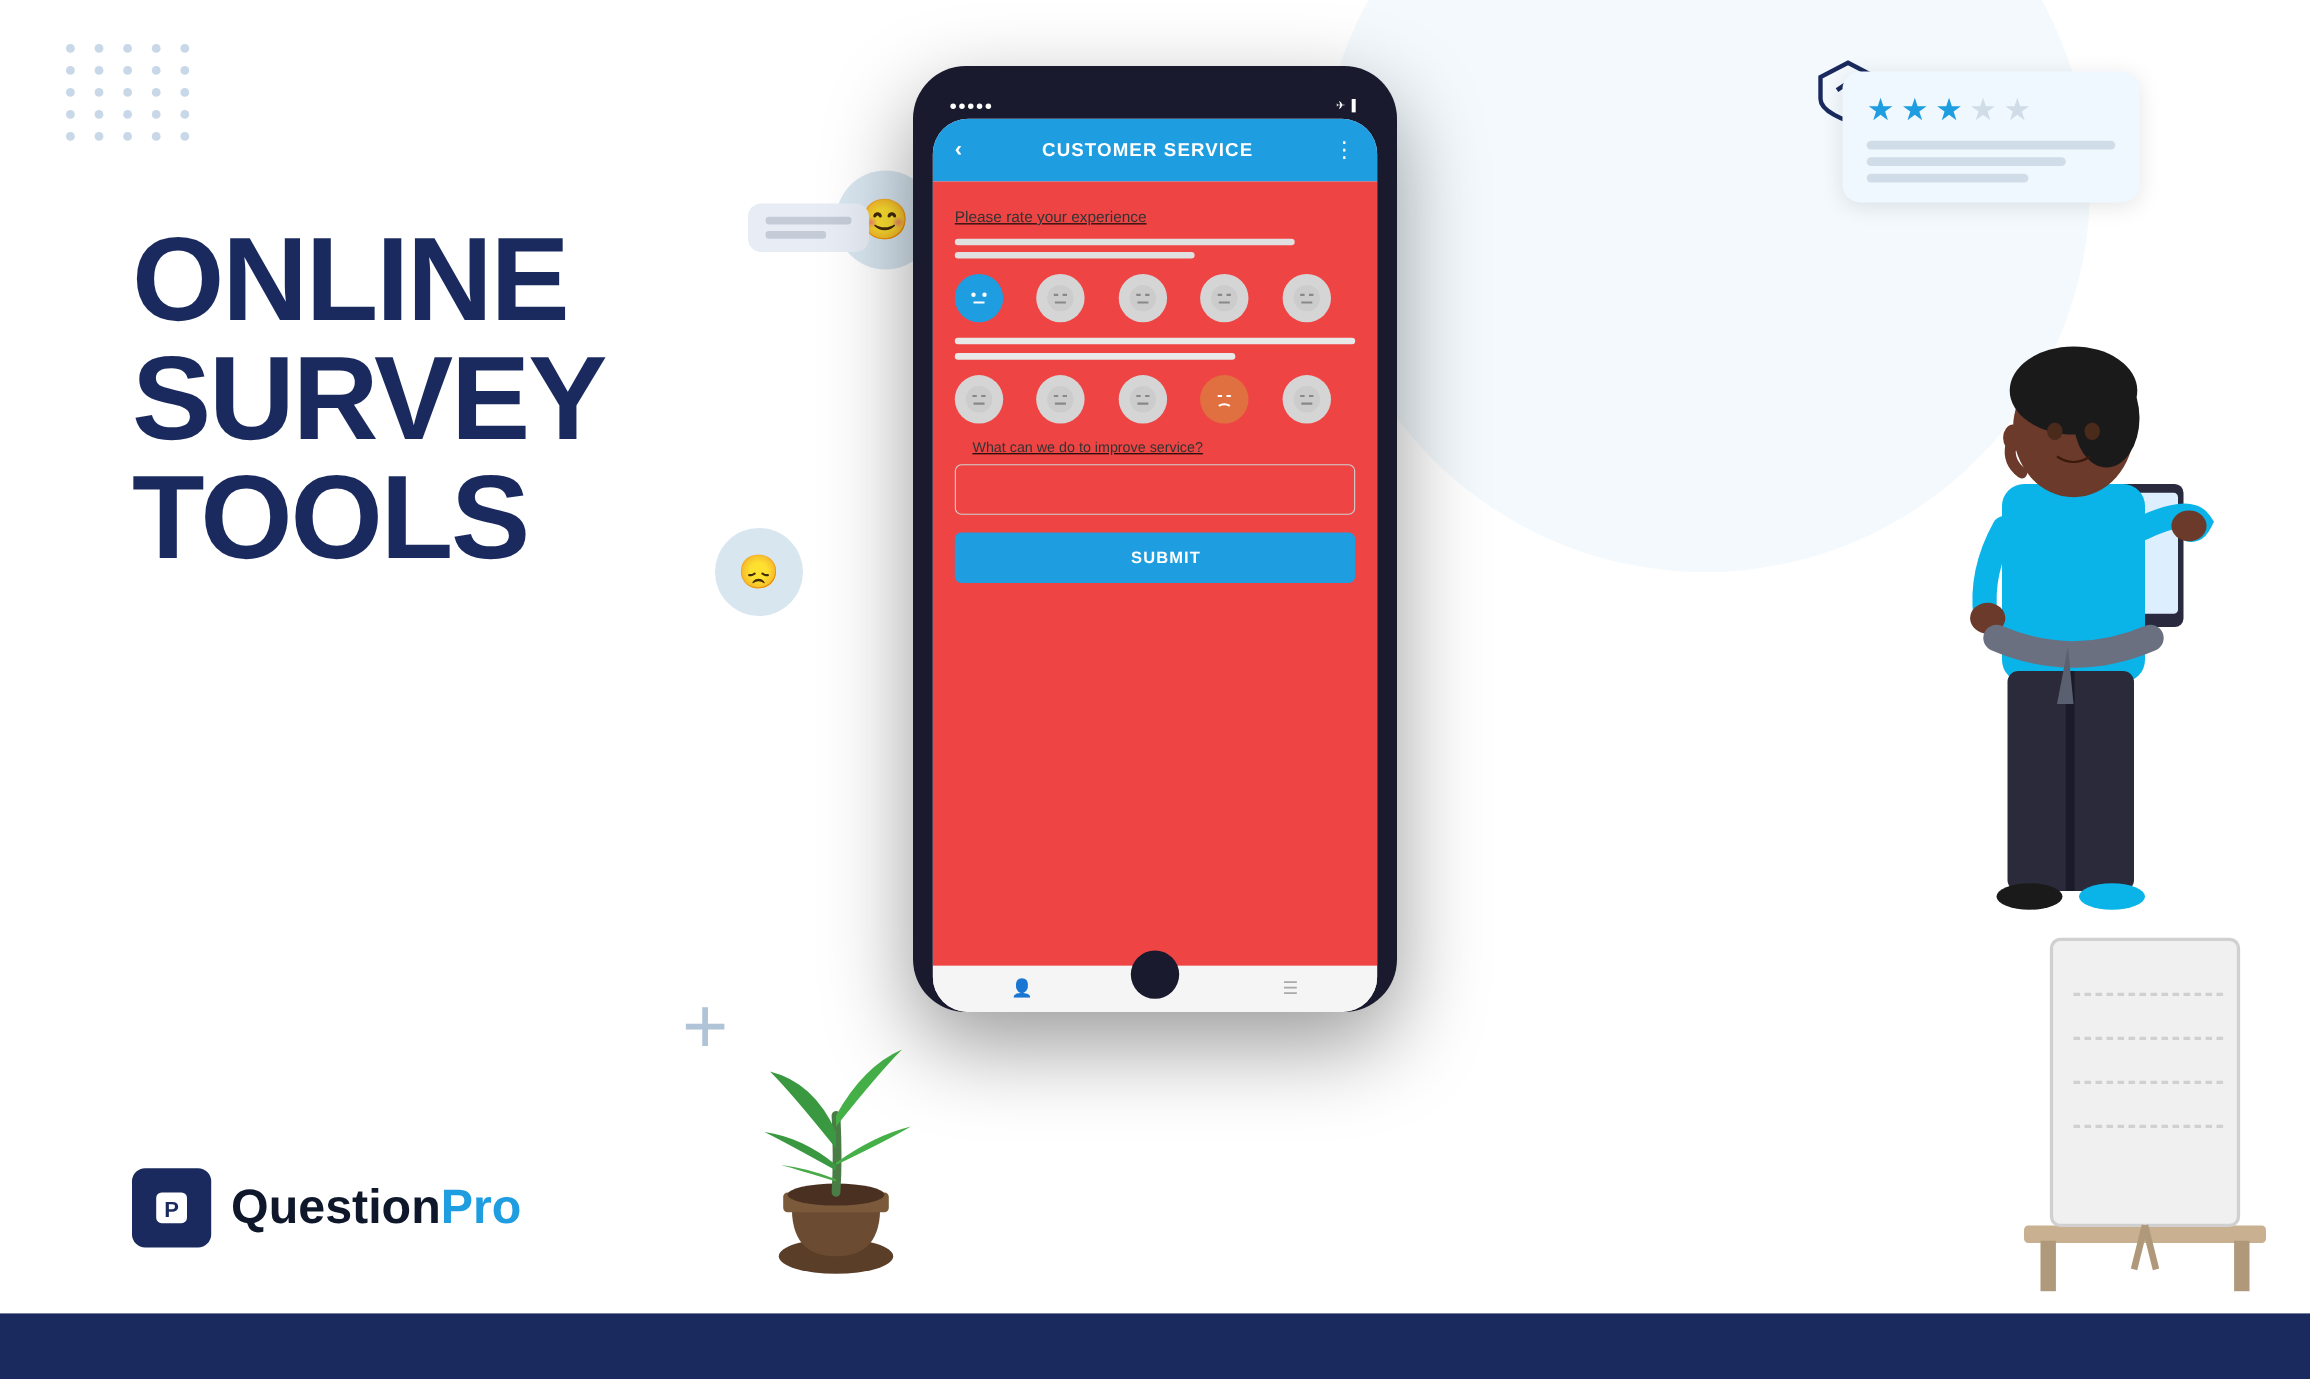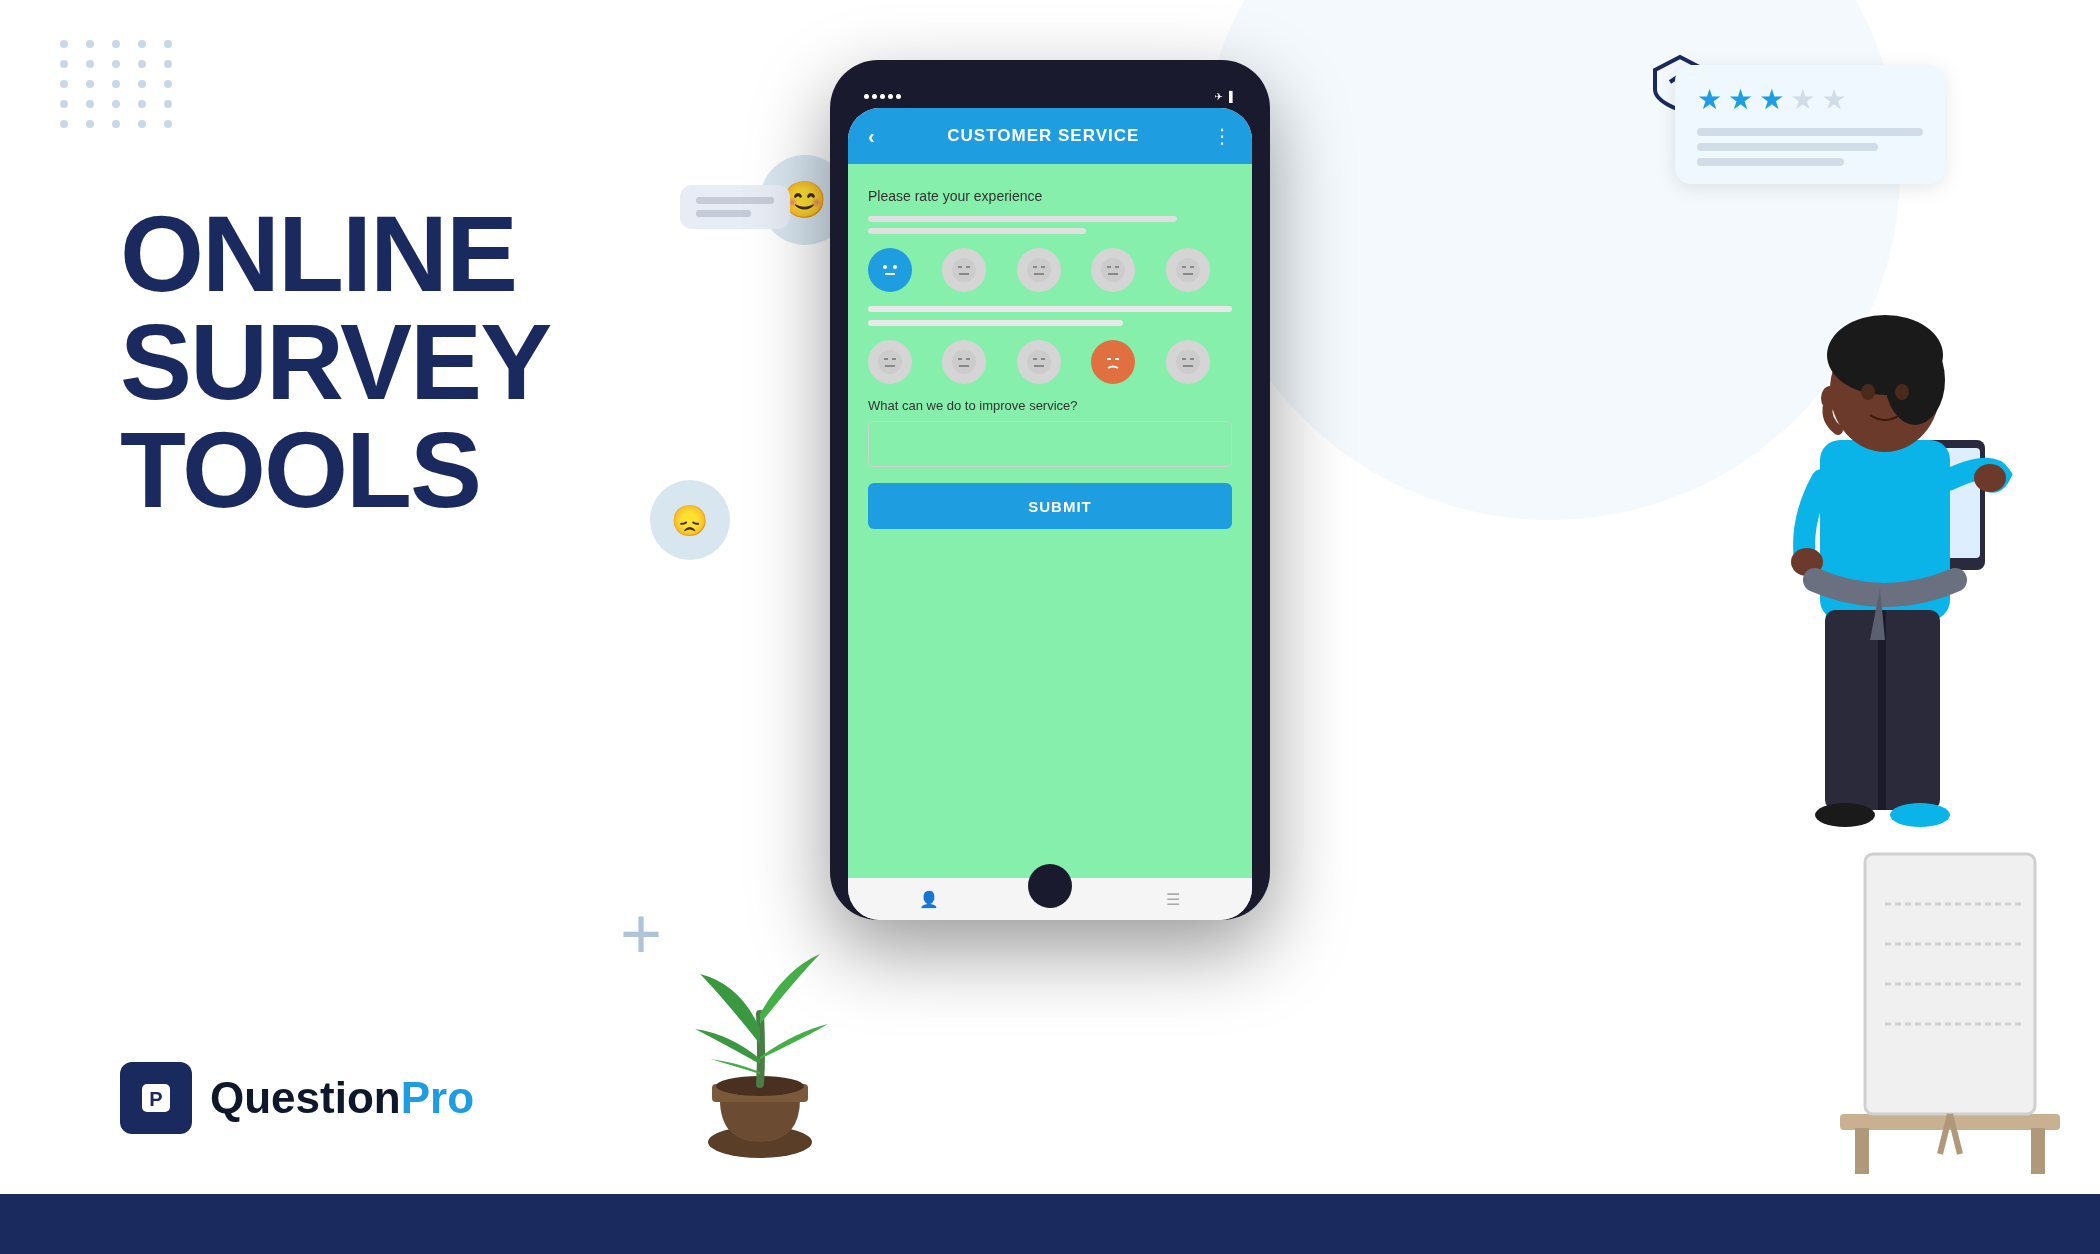--- a/index.html
+++ b/index.html
@@ -185,21 +185,22 @@
       color: white;
       letter-spacing: 1px;
     }
     .header-menu {
       color: white;
       font-size: 20px;
     }
     .phone-content {
       padding: 24px 20px;
       flex: 1;
-      background: #86efac;
+      background: #ef4444;
+      text-decoration: underline;
     }
     .survey-question {
       font-size: 14px;
       color: #333;
       margin-bottom: 12px;
     }
     .survey-line {
       height: 6px;
       background: #e0e0e0;
       border-radius: 3px;
@@ -230,21 +231,21 @@
     .separator-line {
       height: 6px;
       background: #e8e8e8;
       border-radius: 3px;
       margin: 8px 0;
     }
 
     .question2 {
       font-size: 13px;
       color: #333;
-      margin: 12px 0 8px;
+      margin: 12px 16px 8px;
     }
     .text-input-box {
       border: 1.5px solid #d0d0d0;
       border-radius: 6px;
       height: 46px;
       width: 100%;
       margin-bottom: 16px;
     }
     .submit-btn {
       background: #1e9de0;

